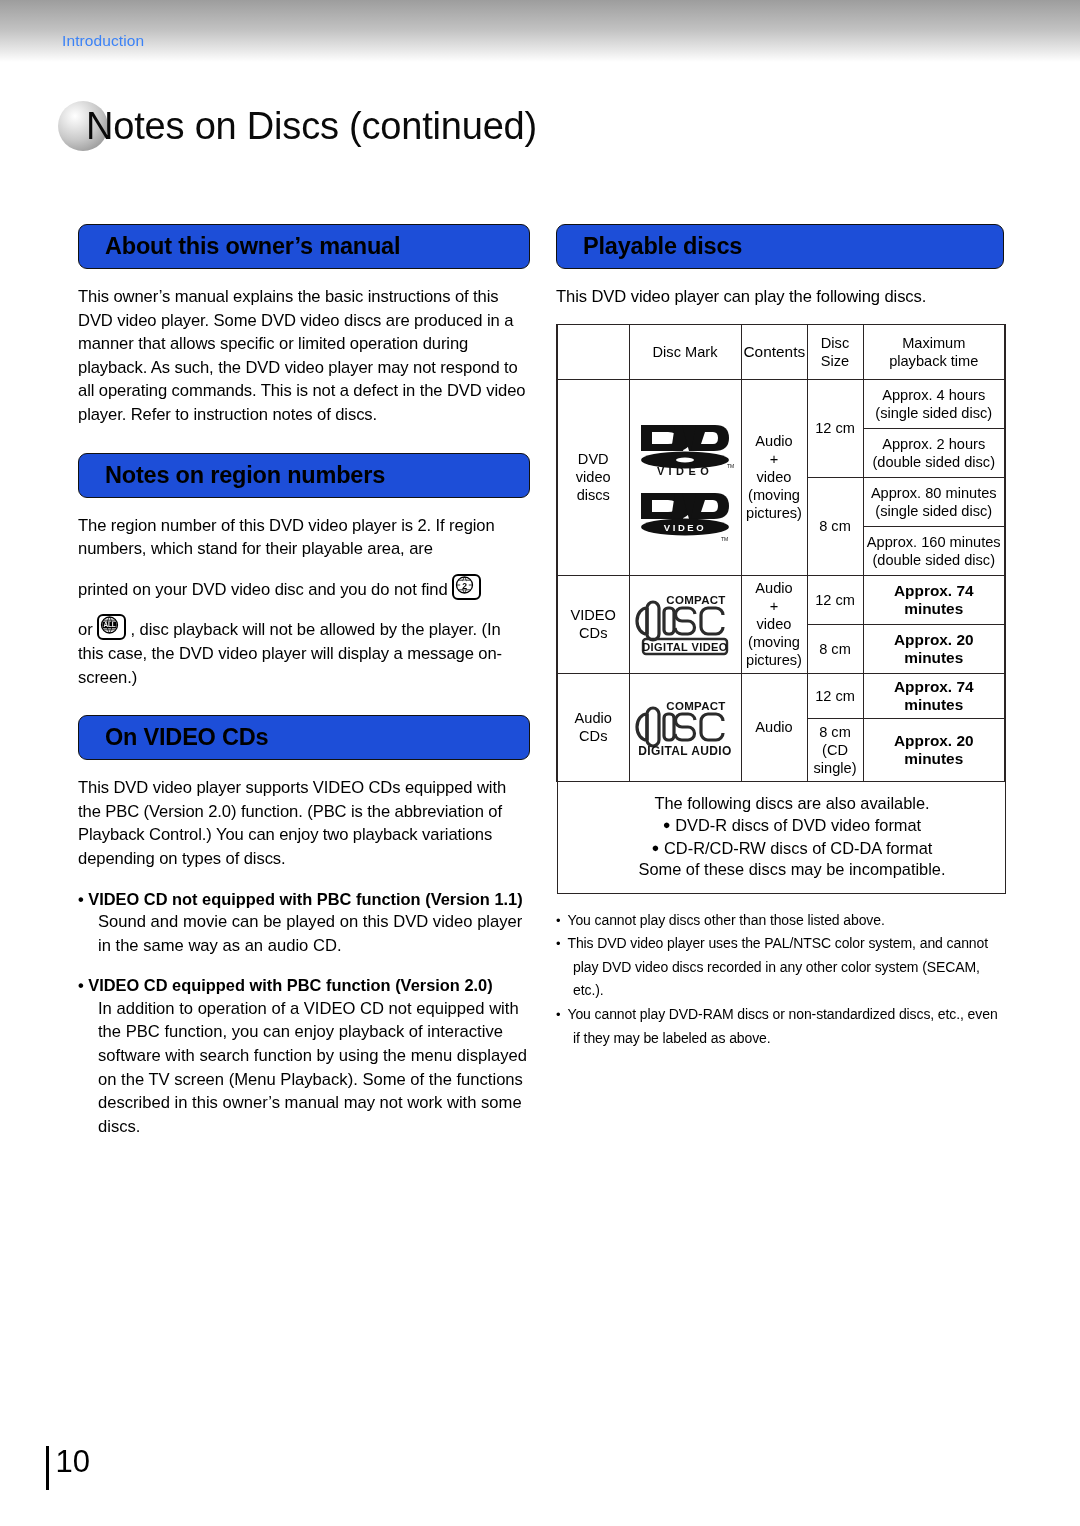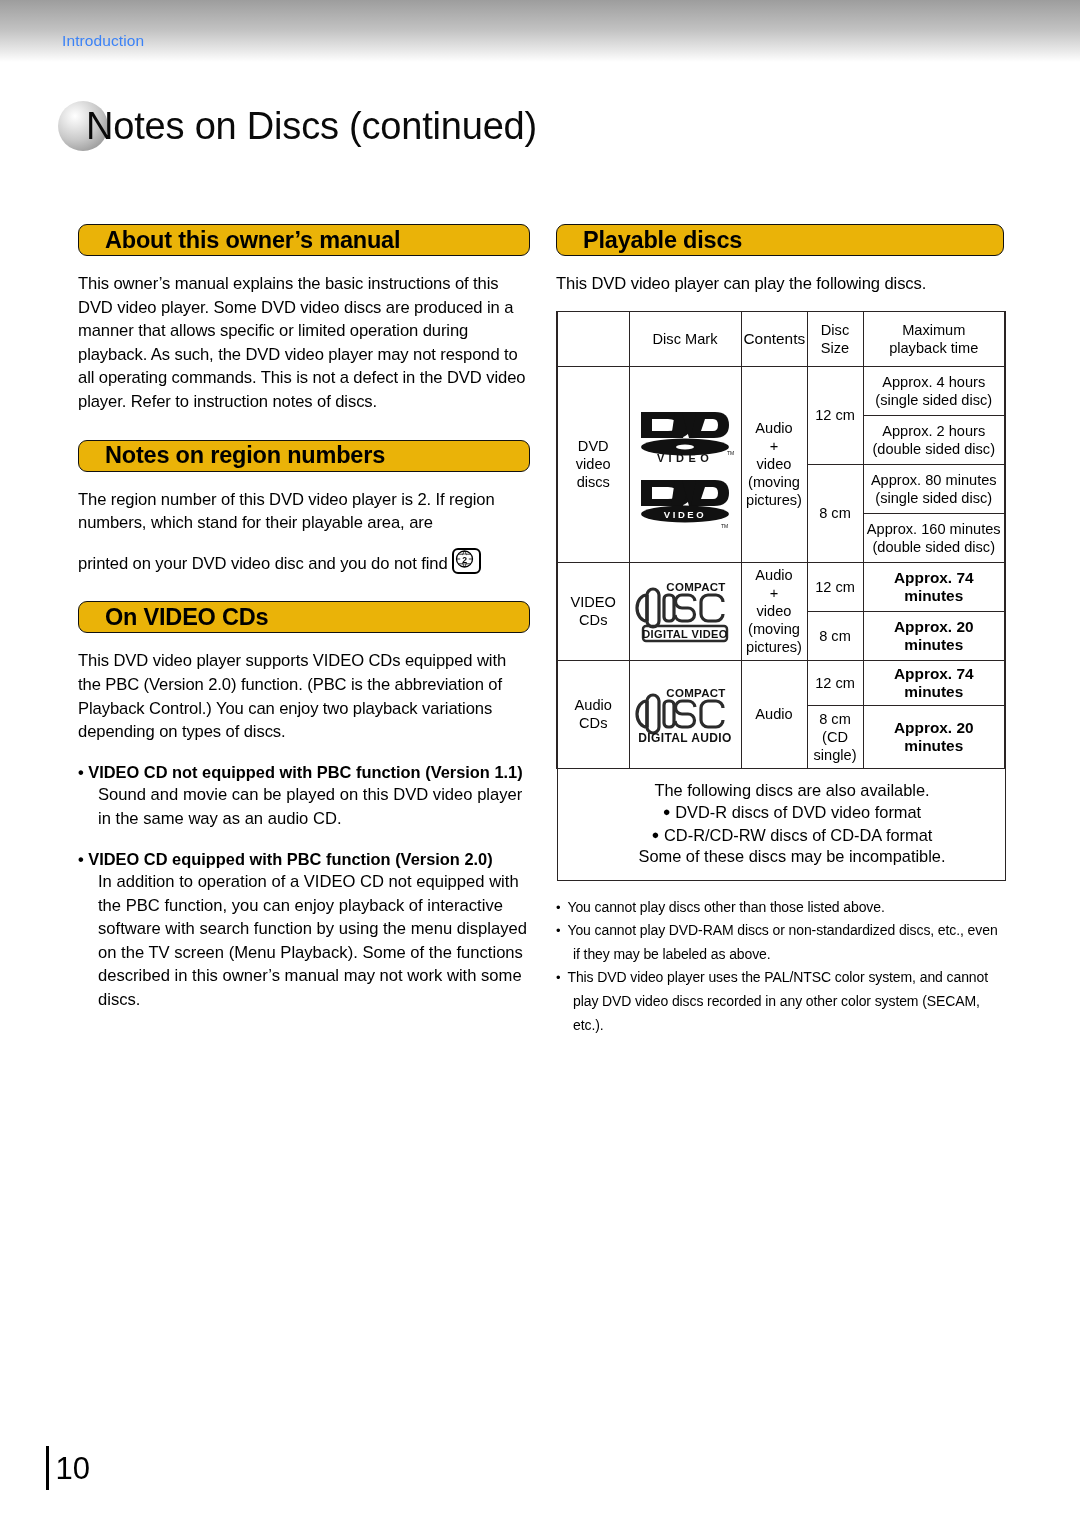--- a/index.html
+++ b/index.html
@@ -70,29 +70,29 @@
     position: absolute;
     left: 556px; top: 224px;
     width: 448px;
   }
 
   
   .sec-head {
     box-sizing: border-box;
     border: 1.4px solid #111;
     border-radius: 9px;
-    height: 32px;
+    height: 45px;
     display: flex;
     align-items: center;
     padding-left: 26px;
     font-size: 23.5px;
     font-weight: bold;
     letter-spacing: -0.2px;
     color: #000;
-    background: #eab308;
+    background: #1d4ed8;
   }
   .sec-head.wide { width: 448px; }
 
   
   .para {
     font-size: 16.6px;
     line-height: 23.6px;
     margin-top: 16px;
     letter-spacing: -0.1px;
     color: #000;
@@ -214,21 +214,20 @@
     font-size: 13px;
     padding-right: 7px;
   }
 
   
   .pagenum-wrap {
     position: absolute;
     left: 46px;
     bottom: 36px;
     display: flex;
-    align-items: center;
   }
   .pagenum-rule {
     width: 2.6px;
     height: 44px;
     background: #000;
     margin-right: 7px;
   }
   .pagenum {
     font-size: 31px;
     line-height: 31px;
@@ -267,20 +266,32 @@
     <span class="rgn-ico">
       <svg width="21" height="18" viewBox="0 0 21 18">
         <ellipse cx="10.5" cy="9" rx="8" ry="8" fill="#fff" stroke="#000" stroke-width="1.3"></ellipse>
         <path d="M2.5 9h16M10.5 1.2c3 3 3 12.6 0 15.6M10.5 1.2c-3 3-3 12.6 0 15.6M4.3 4.2h12.4M4.3 13.8h12.4" stroke="#000" stroke-width=".8" fill="none"></path>
         <circle cx="10.5" cy="9" r="4.4" fill="#fff"></circle>
         <text x="10.5" y="12.6" font-family="Liberation Sans, sans-serif" font-size="8.6" font-weight="bold" text-anchor="middle" fill="#000">2</text>
       </svg>
     </span>
   </div>
 
+  <div class="para tight">
+    <span>or</span>
+    <span class="rgn-ico">
+      <svg width="21" height="18" viewBox="0 0 21 18">
+        <ellipse cx="10.5" cy="9" rx="8" ry="8" fill="#fff" stroke="#000" stroke-width="1.3"></ellipse>
+        <path d="M2.5 9h16M10.5 1.2c3 3 3 12.6 0 15.6M10.5 1.2c-3 3-3 12.6 0 15.6M4.3 4.2h12.4M4.3 13.8h12.4" stroke="#000" stroke-width=".8" fill="none"></path>
+        <rect x="3.6" y="5.6" width="13.8" height="6.8" fill="#000"></rect>
+        <text x="10.5" y="11.3" font-family="Liberation Sans, sans-serif" font-size="6.4" font-weight="bold" text-anchor="middle" fill="#fff">ALL</text>
+      </svg>
+    </span>
+    <span>, disc playback will not be allowed by the player. (In this case, the DVD video player will display a message on-screen.)</span>
+  </div>
 
   <div style="height:26px"></div>
   <div class="sec-head">On VIDEO CDs</div>
 
   <div class="para">This DVD video player supports VIDEO CDs equipped with the PBC (Version 2.0) function. (PBC is the abbreviation of Playback Control.) You can enjoy two playback variations depending on types of discs.</div>
 
   <div class="bullet-head">• VIDEO CD not equipped with PBC function (Version 1.1)</div>
   <div class="bullet-body">Sound and movie can be played on this DVD video player in the same way as an audio CD.</div>
 
   <div class="bullet-head">• VIDEO CD equipped with PBC function (Version 2.0)</div>
@@ -462,21 +473,21 @@
           <div><span class="dot">●</span> <span>DVD-R discs of DVD video format</span></div>
           <div><span class="dot">●</span> <span>CD-R/CD-RW discs of CD-DA format</span></div>
           <div>Some of these discs may be incompatible.</div>
         </td>
       </tr>
     </tbody>
   </table>
 
   <ul class="tail">
     <li>You cannot play discs other than those listed above.</li>
+    <li>This DVD video player uses the PAL/NTSC color system, and cannot play DVD video discs recorded in any other color system (SECAM, etc.).</li>
     <li>You cannot play DVD-RAM discs or non-standardized discs, etc., even if they may be labeled as above.</li>
-    <li>This DVD video player uses the PAL/NTSC color system, and cannot play DVD video discs recorded in any other color system (SECAM, etc.).</li>
   </ul>
 </div>
 
 <div class="pagenum-wrap">
   <div class="pagenum-rule"></div>
   <div class="pagenum">10</div>
 </div>
 
 </body></html>

